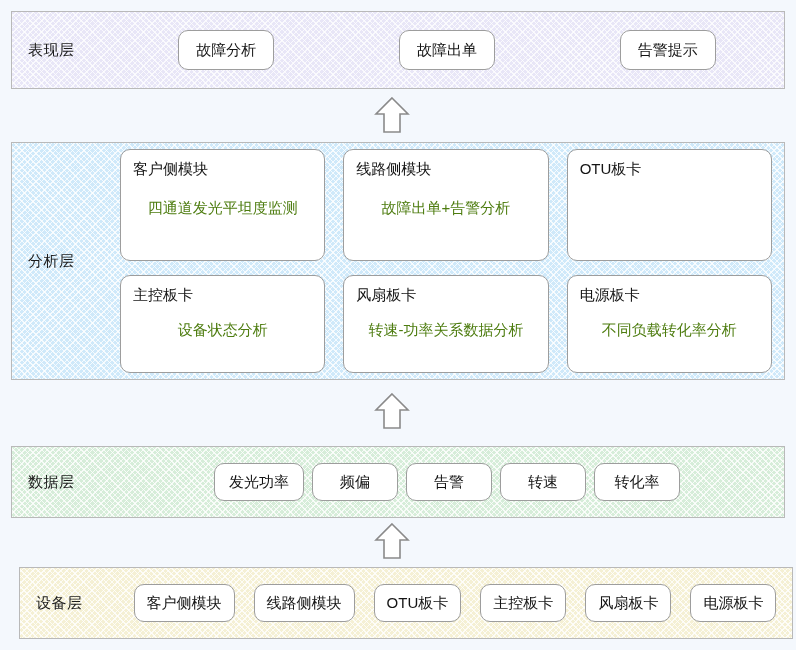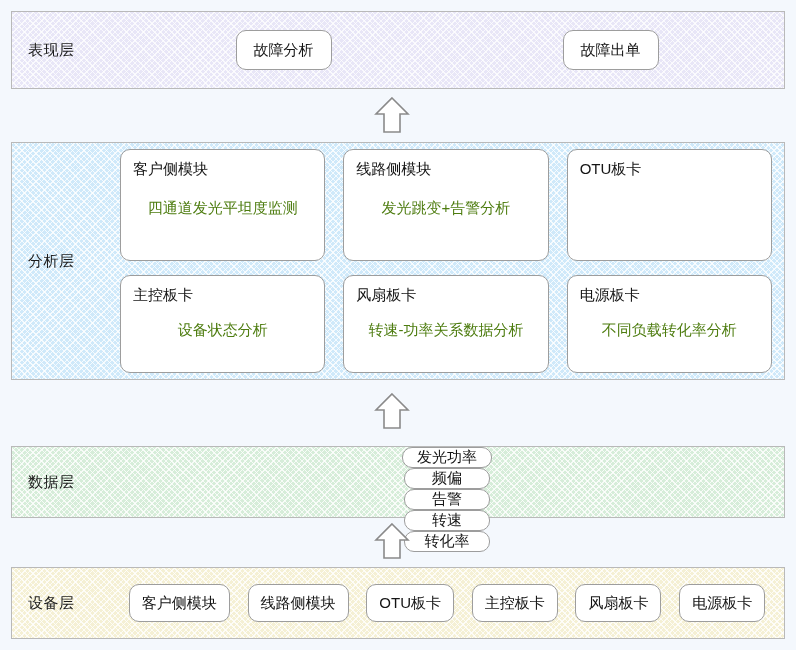--- a/index.html
+++ b/index.html
@@ -42,20 +42,21 @@
     color: #1b1b1b;
     letter-spacing: 0.5px;
     white-space: nowrap;
   }
 
   .layer-body {
     flex: 1 1 auto;
     display: flex;
     align-items: center;
     height: 100%;
+    gap: 8px;
   }
 
   
   .tex-purple {
     background-color: #e8e6f7;
     background-image:
       repeating-linear-gradient(45deg, rgba(255,255,255,0.75) 0 1px, rgba(255,255,255,0) 1px 4px),
       repeating-linear-gradient(-45deg, rgba(255,255,255,0.75) 0 1px, rgba(255,255,255,0) 1px 4px);
   }
   .tex-blue {
@@ -68,20 +69,21 @@
     background-color: #d6edd9;
     background-image:
       repeating-linear-gradient(45deg, rgba(255,255,255,0.8) 0 1px, rgba(255,255,255,0) 1px 4px),
       repeating-linear-gradient(-45deg, rgba(255,255,255,0.8) 0 1px, rgba(255,255,255,0) 1px 4px);
   }
   .tex-beige {
     background-color: #f5f0d4;
     background-image:
       repeating-linear-gradient(45deg, rgba(255,255,255,0.8) 0 1px, rgba(255,255,255,0) 1px 4px),
       repeating-linear-gradient(-45deg, rgba(255,255,255,0.8) 0 1px, rgba(255,255,255,0) 1px 4px);
+    margin-left: 8px;
   }
 
   
   .chip {
     background: #ffffff;
     border: 1px solid #9d9d9d;
     border-radius: 10px;
     font-size: 15px;
     color: #141414;
     display: flex;
@@ -136,21 +138,21 @@
     justify-content: center;
     font-size: 15px;
     color: #4d7c0f;
     white-space: nowrap;
   }
   .card-row.row-top .card-desc { padding-bottom: 10px; }
   .card-row.row-bottom .card-desc { padding-bottom: 4px; }
 
   
   #layer-data { top: 446px; height: 72px; }
-  #layer-data .layer-body { justify-content: space-between; padding: 0 10px 0 0; flex-direction: column; }
+  #layer-data .layer-body { justify-content: center; padding: 0 10px 0 0; }
   #layer-data .chip { height: 38px; min-width: 86px; padding: 0 14px; }
 
   
   #layer-device { top: 567px; height: 72px; }
   #layer-device .layer-body { justify-content: space-around; padding: 0 10px 0 0; }
   #layer-device .chip { height: 38px; min-width: 86px; padding: 0 12px; }
 
   
   .arrow {
     position: absolute;
@@ -166,41 +168,42 @@
 </head>
 <body>
 
 <div class="canvas">
 
   <div class="layer tex-purple" id="layer-presentation">
     <div class="layer-label">表现层</div>
     <div class="layer-body">
       <div class="chip">故障分析</div>
       <div class="chip">故障出单</div>
+      <div class="chip">告警提示</div>
     </div>
   </div>
 
   <div class="arrow" id="arrow-presentation">
     <svg viewBox="0 0 38 40" xmlns="http://www.w3.org/2000/svg" aria-hidden="true">
       <polygon points="19,3 35,19 27,19 27,37 11,37 11,19 3,19" fill="#ffffff" stroke="#8a8a8a" stroke-width="1.6" stroke-linejoin="miter"></polygon>
     </svg>
   </div>
 
   <div class="layer tex-blue" id="layer-analysis">
     <div class="layer-label">分析层</div>
     <div class="layer-body">
 
       <div class="card-row row-top">
         <div class="card">
           <div class="card-title">客户侧模块</div>
           <div class="card-desc">四通道发光平坦度监测</div>
         </div>
         <div class="card">
           <div class="card-title">线路侧模块</div>
-          <div class="card-desc">发光跳变+告警分析</div>
+          <div class="card-desc">故障出单+告警分析</div>
         </div>
         <div class="card">
           <div class="card-title">OTU板卡</div>
         </div>
       </div>
 
       <div class="card-row row-bottom">
         <div class="card">
           <div class="card-title">主控板卡</div>
           <div class="card-desc">设备状态分析</div>

